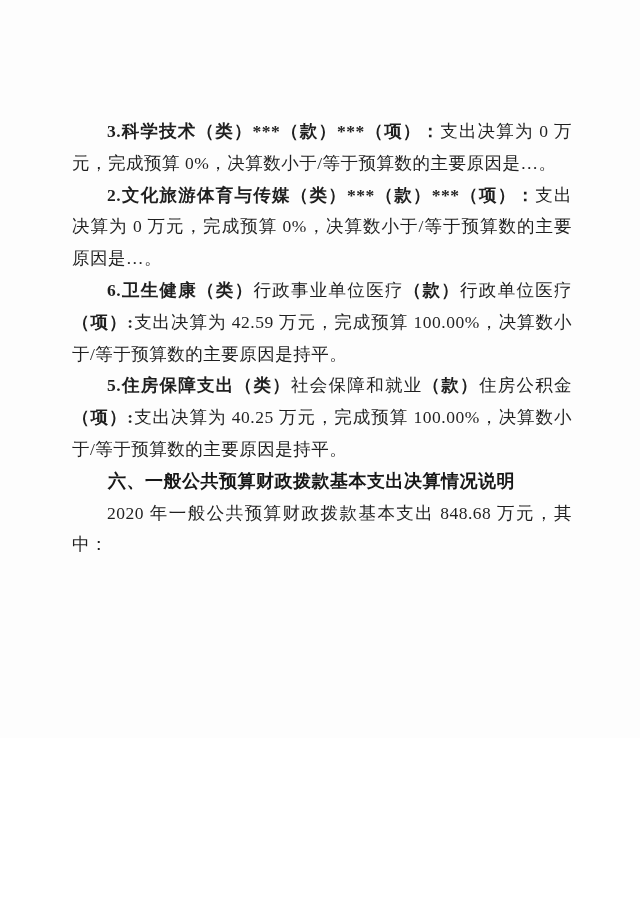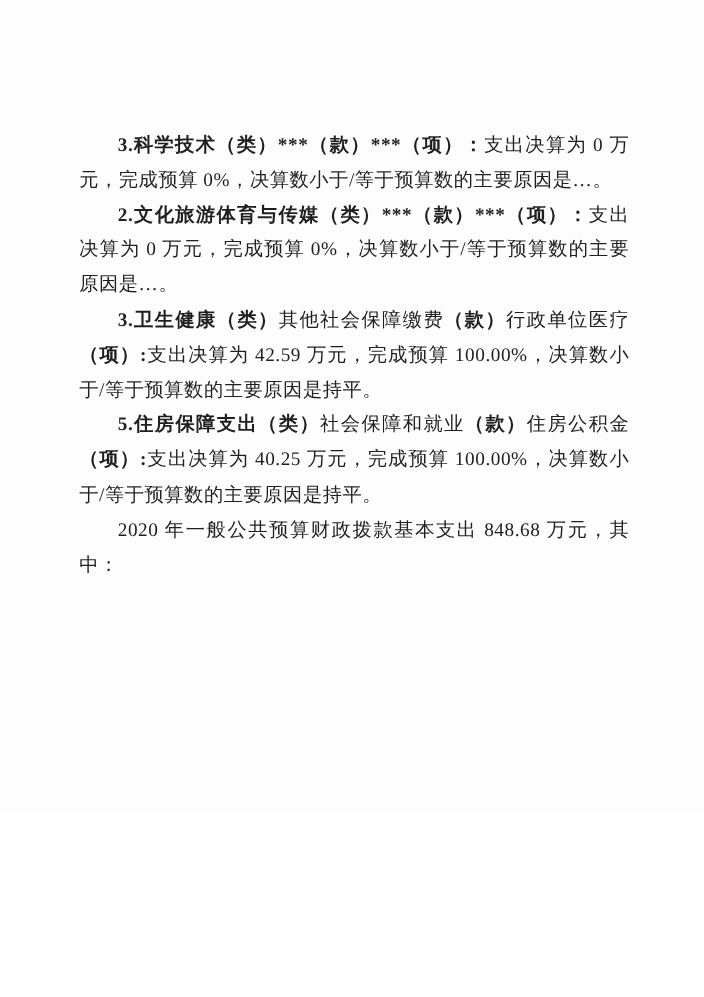--- a/index.html
+++ b/index.html
@@ -51,24 +51,25 @@
 <body>
 
 <div class="page">
   <div class="content">
 
     <p class="para"><span class="b">3.科学技术（类）***（款）***（项）：</span><span>支出决算为 0 万元，完成预算 0%，决算数小于/等于预算数的主要原因是…。</span></p>
 
     <p class="para"><span class="b">2.文化旅游体育与传媒（类）***（款）***（项）：</span><span>支出决算为 0 万元，完成预算 0%，决算数小于/等于预算数的主要原因是…。</span></p>
 
 
-    <p class="para"><span class="b">3.卫生健康（类）</span><span>其他社会保障缴费</span><span class="b">（款）</span><span>行政单位医疗</span><span class="b">（项）:</span><span>支出决算为 42.59 万元，完成预算 100.00%，决算数小于/等于预算数的主要原因是持平。</span></p>
+    <p class="para"><span class="b">6.卫生健康（类）</span><span>行政事业单位医疗</span><span class="b">（款）</span><span>行政单位医疗</span><span class="b">（项）:</span><span>支出决算为 42.59 万元，完成预算 100.00%，决算数小于/等于预算数的主要原因是持平。</span></p>
 
     <p class="para"><span class="b">5.住房保障支出（类）</span><span>社会保障和就业</span><span class="b">（款）</span><span>住房公积金</span><span class="b">（项）:</span><span>支出决算为 40.25 万元，完成预算 100.00%，决算数小于/等于预算数的主要原因是持平。</span></p>
 
+    <p class="heading">六、一般公共预算财政拨款基本支出决算情况说明</p>
 
     <p class="para">2020 年一般公共预算财政拨款基本支出 848.68 万元，其中：</p>
 
 
   </div>
 
   <div class="footer"><span class="dash">—</span> <span>8</span> <span class="dash">—</span></div>
 </div>
 
 </body></html>

